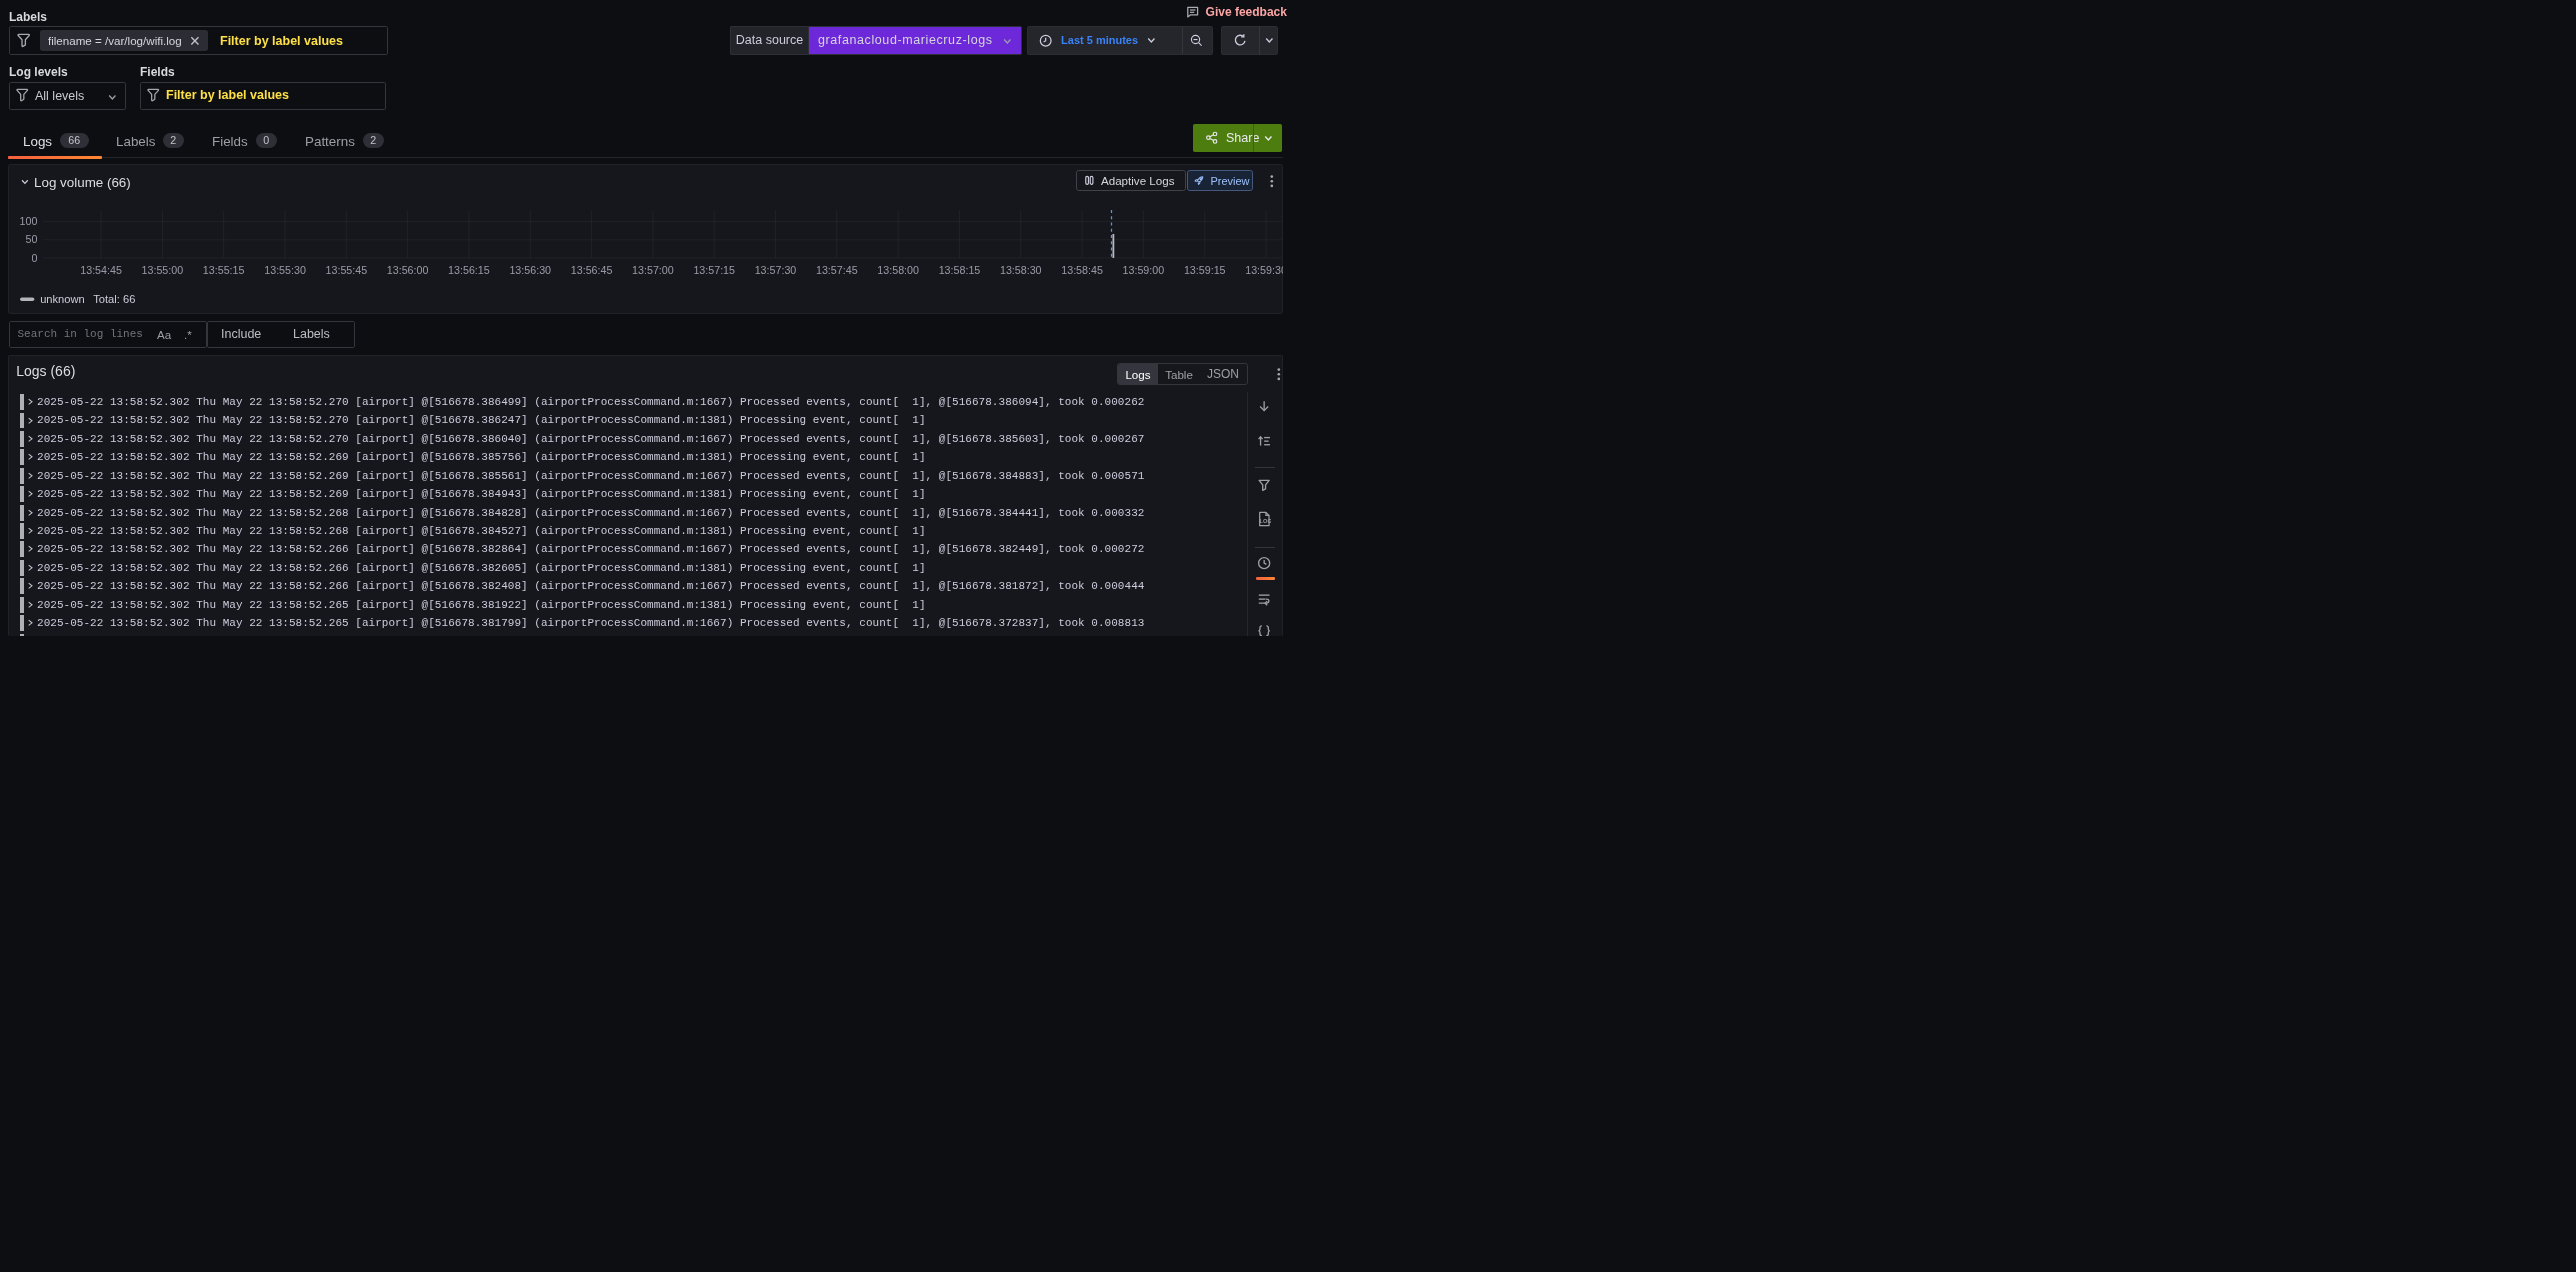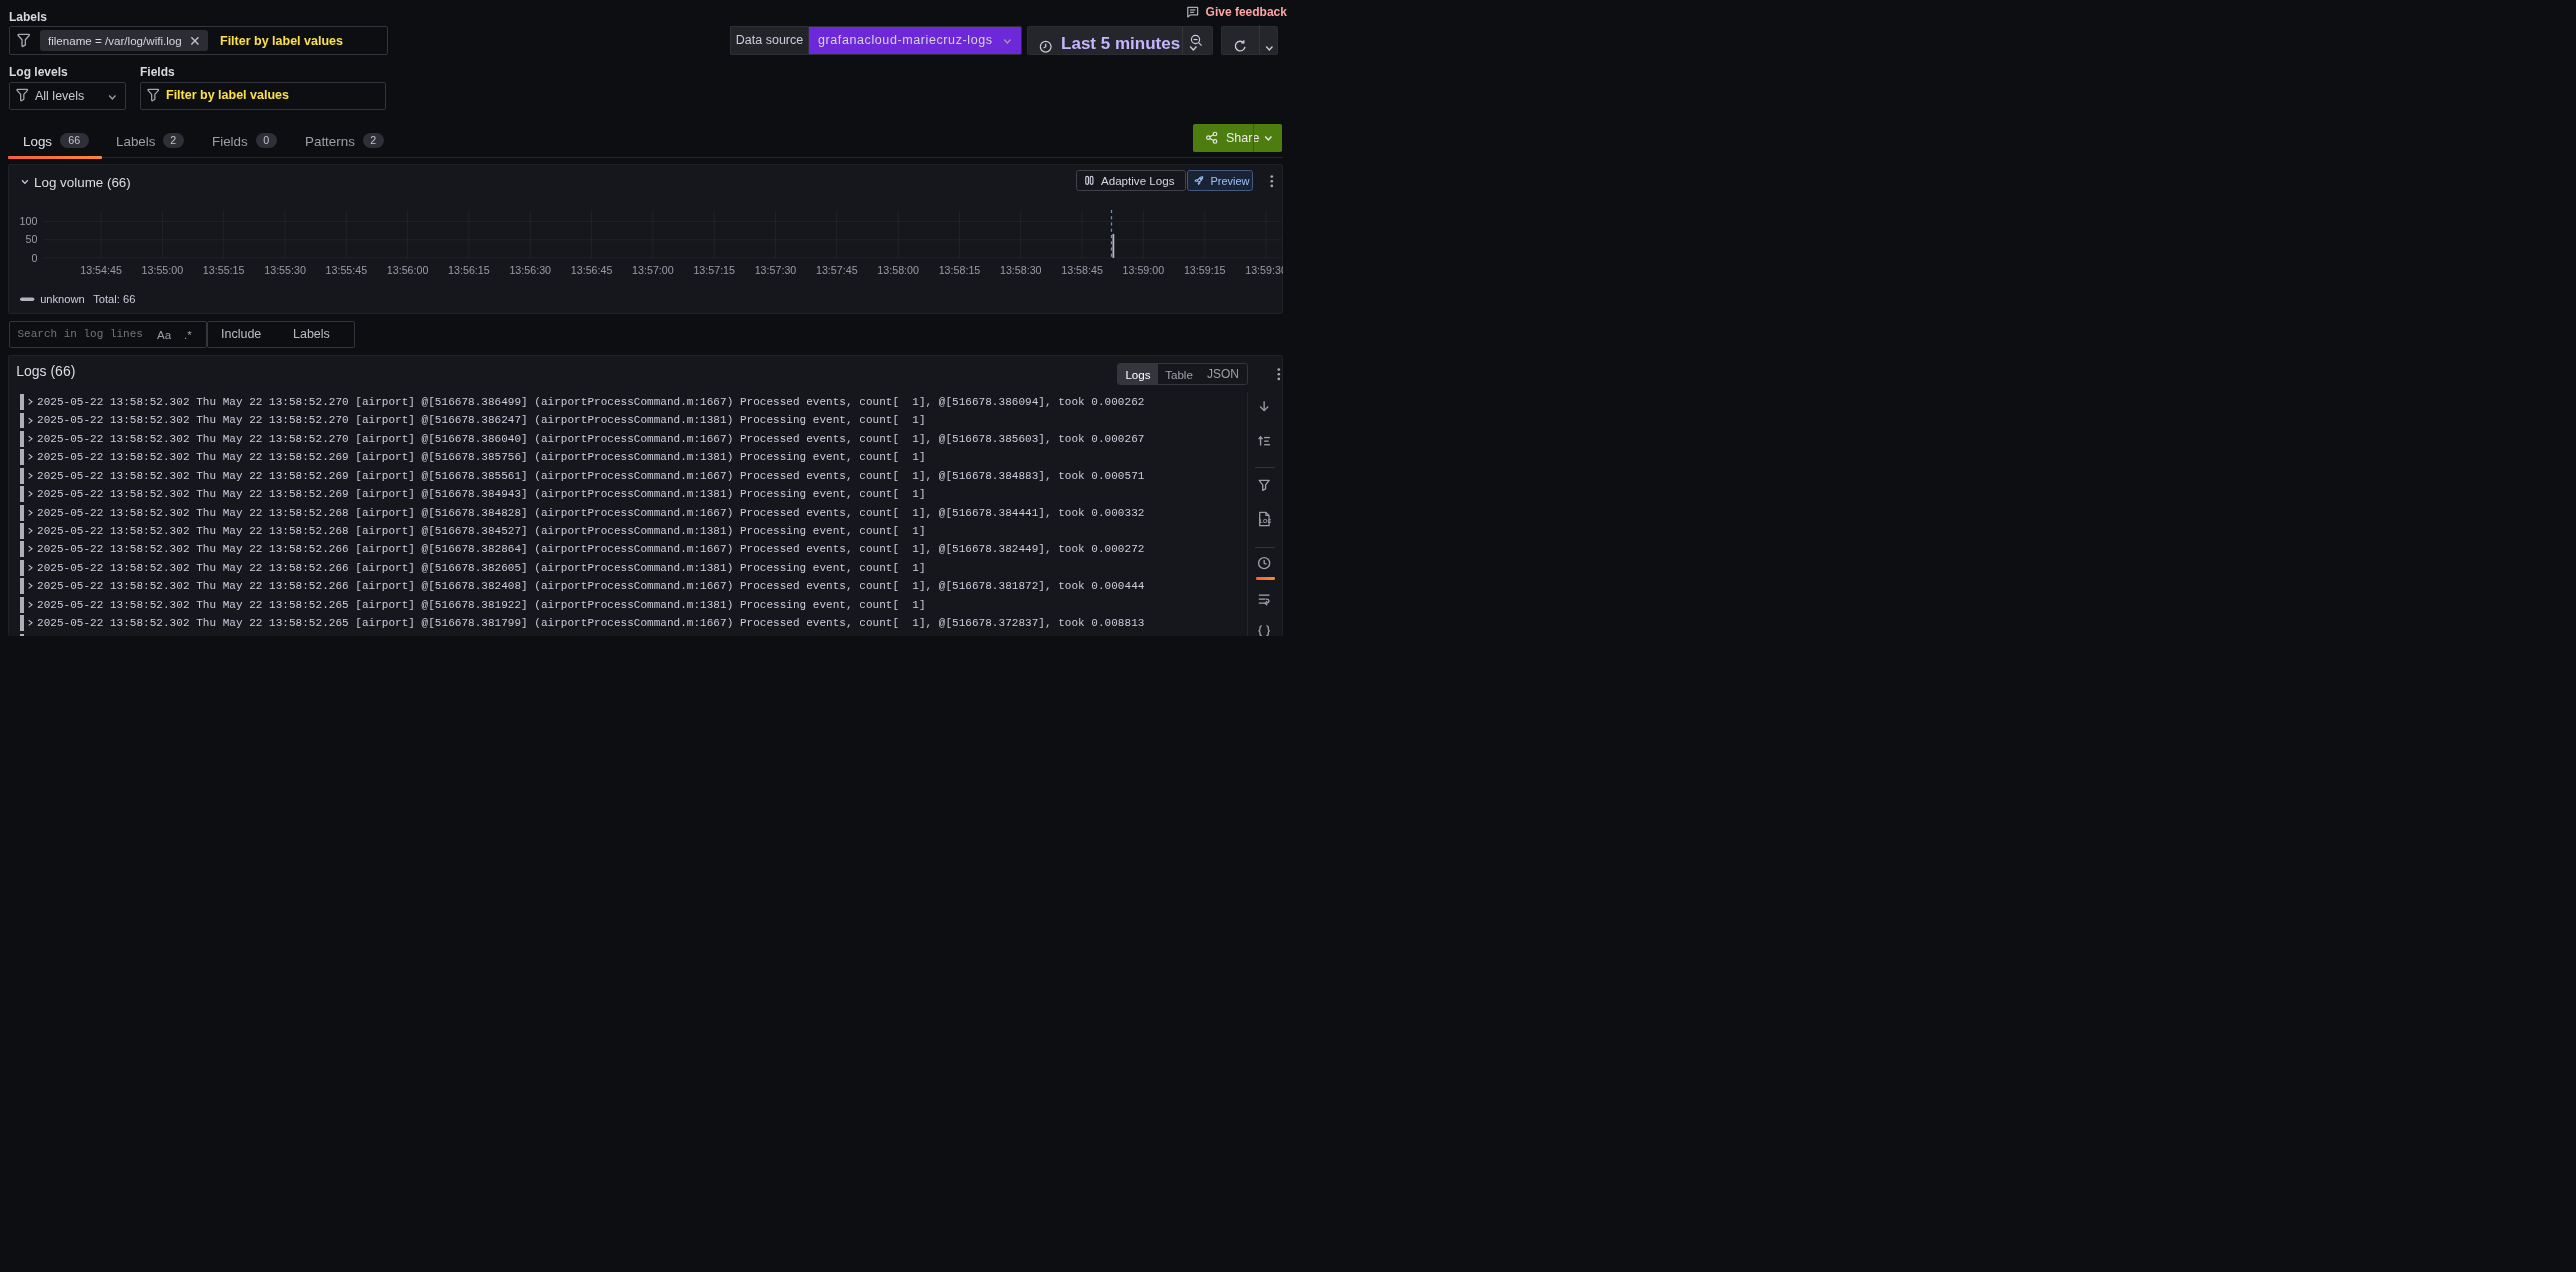--- a/index.html
+++ b/index.html
@@ -10,21 +10,21 @@
   .lbl { font-size:12px; font-weight:600; color:#d8d9dd; }
   svg { display:block; }
 
   
   .input-box { position:absolute; border:0.9px solid #35363d; border-radius:1.8px; background:transparent; }
   .chip { position:absolute; background:#2c2d34; border-radius:2.7px; color:#d5d6dd; font-size:11.6px;
           display:flex; align-items:center; padding:0 8px; white-space:nowrap; }
   .placeholder { color:#fde047; font-size:12.5px;font-weight:bold; }
 
   
-  .grp { position:absolute; height:28.6px; border-radius:1.8px; display:flex; align-items:flex-end; }
+  .grp { position:absolute; height:28.6px; border-radius:1.8px; display:flex; align-items:center; }
   .seg-label { background:#22242a; border:0.9px solid #2f3037; border-right:none; height:28.6px; width:78px;
                display:flex; align-items:center; justify-content:center; font-size:12.5px; font-weight:500;
                color:#ccccdc; border-radius:1.8px 0 0 1.8px; }
   .seg-val { background:#6d28d9; border:0.9px solid #2f3037; height:28.6px; display:flex; align-items:center;
              padding:0 9px; font-size:12.5px; color:#d5d6dd; border-radius:0 1.8px 1.8px 0; }
   .btn-fill { background:#24262c; }
 
   
   .tab { position:absolute; font-size:13.4px; font-weight:500; color:#9d9ea6; }
   .tab.active { color:#dfe0e5; font-weight:500; }
@@ -75,21 +75,21 @@
         <polyline points="2.5,4 6,7.8 9.5,4"></polyline>
       </svg>
   </div>
 </div>
 
 <div class="grp btn-fill" style="left:1027px; top:26px; width:186px; border:0.9px solid #2c2d33; position:absolute;">
   <svg style="margin-left:10.7px;" width="13.4" height="13.4" viewBox="0 0 15 15" fill="none" stroke="#ccccdc" stroke-width="1.4">
     <circle cx="7.5" cy="7.5" r="6"></circle>
       <polyline points="7.5,4.2 7.5,7.5 5.2,8.9"></polyline>
   </svg>
-  <span style="margin-left:9px; font-size:17px; font-weight:600; color:#c4b5fd;">Last 5 minutes</span>
+  <span style="margin-left:9px; font-size:11px; font-weight:600; color:#3b82f6;">Last 5 minutes</span>
   <svg style="margin-left:8px;" width="10.7" height="10.7" viewBox="0 0 12 12" fill="none" stroke="#ccccdc" stroke-width="1.5">
       <polyline points="2.5,4 6,7.8 9.5,4"></polyline>
     </svg>
   <div style="position:absolute; left:154px; top:0; width:0.9px; height:27px; background:#35363c;"></div>
   <svg style="position:absolute; left:162px; top:7.1px;" width="13.4" height="13.4" viewBox="0 0 15 15" fill="none" stroke="#ccccdc" stroke-width="1.3">
     <circle cx="6.2" cy="6.2" r="4.6"></circle>
       <line x1="3.9" y1="6.2" x2="8.5" y2="6.2"></line>
       <line x1="9.6" y1="9.6" x2="13" y2="13"></line>
   </svg>
 </div>

